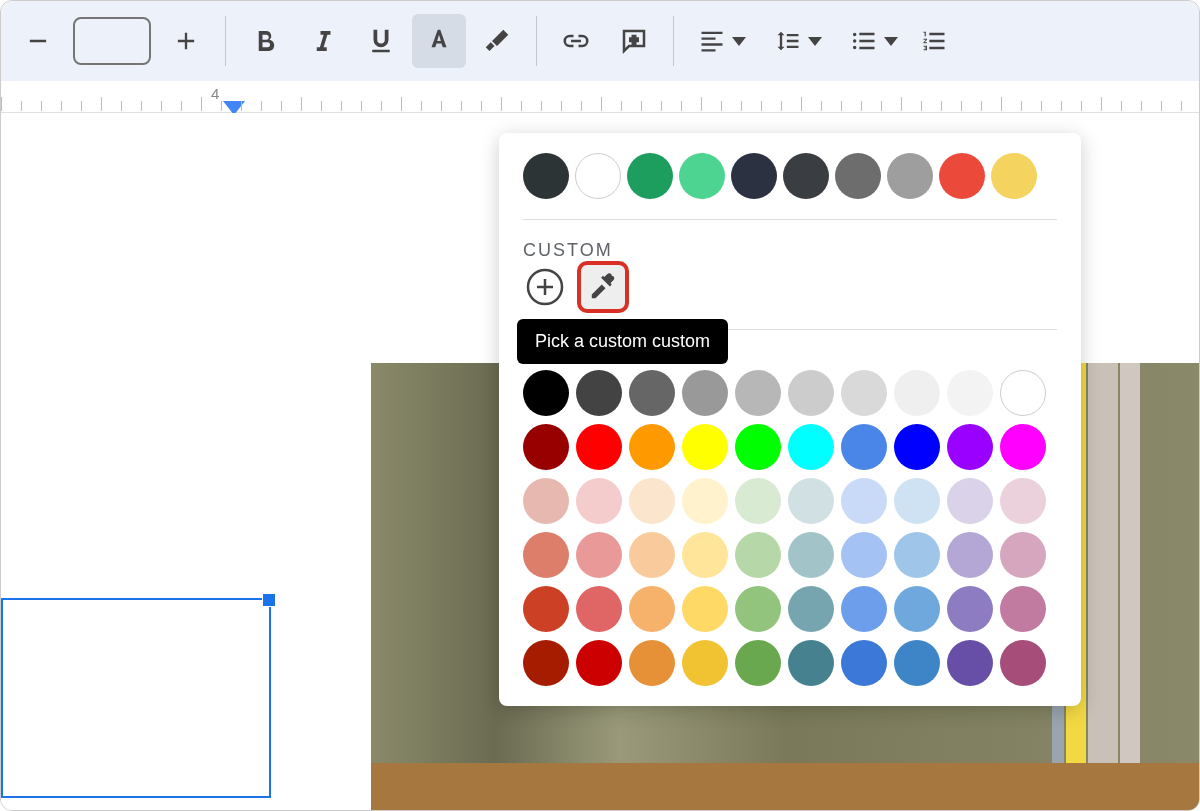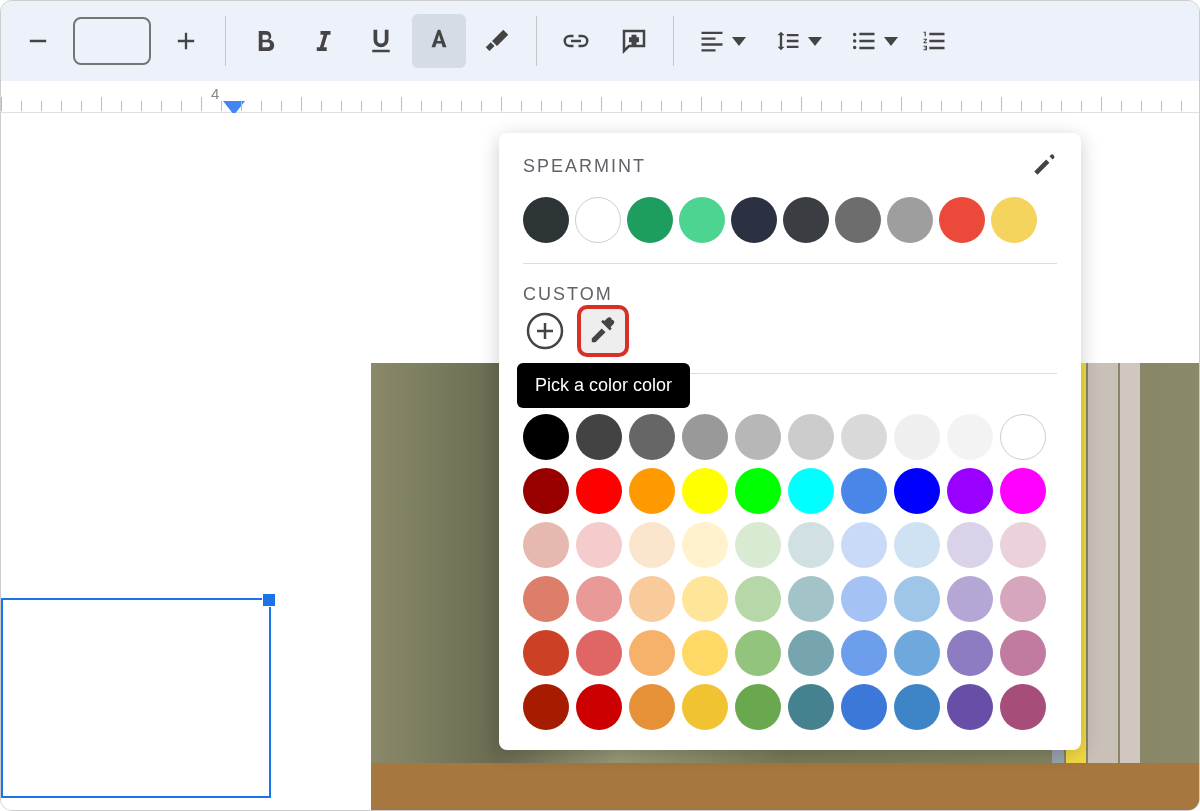--- a/index.html
+++ b/index.html
@@ -389,28 +389,20 @@
       <div class="book book3"></div>
       <div class="book book4"></div>
     </div>
     <div class="shelf"></div>
   </div>
   <div class="selection-box">
     <div class="selection-handle"></div>
   </div>
 
   <div class="color-panel">
-    <div class="panel-header">
-      <span class="panel-title">SPEARMINT</span>
-      <span>
-        <svg width="26" height="26" viewBox="0 0 24 24">
-            <path d="M3 17l3 3 11-11-3-3L3 17zm14-14l3 3 1-1a2 2 0 0 0-3-3l-1 1z" fill="#444"></path>
-          </svg>
-      </span>
-    </div>
     <div class="swatch-row" id="theme-swatches">
         <div class="swatch" style="background: rgb(45, 52, 54);"></div>
         <div class="swatch white-border" style="background: rgb(255, 255, 255);"></div>
         <div class="swatch" style="background: rgb(30, 158, 94);"></div>
         <div class="swatch" style="background: rgb(77, 212, 144);"></div>
         <div class="swatch" style="background: rgb(43, 49, 64);"></div>
         <div class="swatch" style="background: rgb(58, 61, 66);"></div>
         <div class="swatch" style="background: rgb(109, 109, 109);"></div>
         <div class="swatch" style="background: rgb(158, 158, 158);"></div>
         <div class="swatch" style="background: rgb(235, 74, 59);"></div>
@@ -423,21 +415,21 @@
         <svg width="40" height="40" viewBox="0 0 40 40">
             <circle cx="20" cy="20" r="17" fill="none" stroke="#444" stroke-width="2.5"></circle>
             <path d="M20 12v16M12 20h16" stroke="#444" stroke-width="2.5"></path>
           </svg>
       </div>
       <div class="eyedropper-btn">
         <svg width="30" height="30" viewBox="0 0 24 24">
             <path d="M19 3a2 2 0 0 1 2 2c0 .5-.2 1-.6 1.4L18 9l1 1-1.5 1.5-7-7L12 3l1 1 2.6-2.4c.4-.4.9-.6 1.4-.6a2 2 0 0 1 2 2zM3 18l8-8 3 3-8 8H3v-3z" fill="#444"></path>
           </svg>
       </div>
-      <div class="tooltip">Pick a color color</div>
+      <div class="tooltip">Pick a custom custom</div>
     </div>
     <div class="separator"></div>
     <div class="color-grid" id="standard-grid">
         <div class="grid-row">
           <div class="grid-swatch" style="background: rgb(0, 0, 0);"></div>
           <div class="grid-swatch" style="background: rgb(67, 67, 67);"></div>
           <div class="grid-swatch" style="background: rgb(102, 102, 102);"></div>
           <div class="grid-swatch" style="background: rgb(153, 153, 153);"></div>
           <div class="grid-swatch" style="background: rgb(183, 183, 183);"></div>
           <div class="grid-swatch" style="background: rgb(204, 204, 204);"></div>

